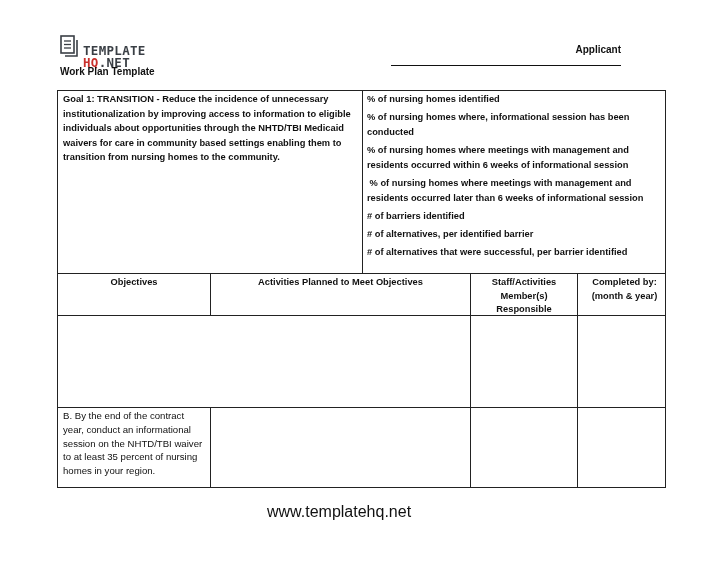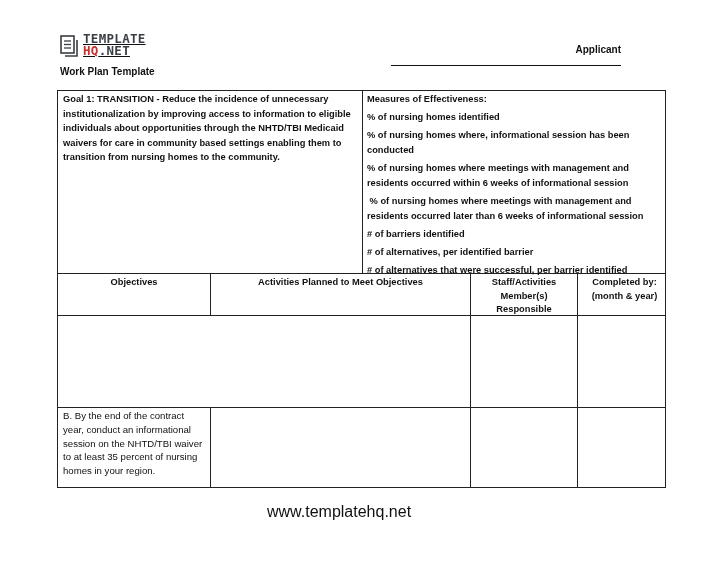--- a/index.html
+++ b/index.html
@@ -1,19 +1,19 @@
 <!DOCTYPE html>
 <html><head>
 <meta charset="utf-8">
 <style>
   html, body { margin: 0; padding: 0; background: #ffffff; }
   body { width: 720px; height: 561px; position: relative; overflow: hidden; font-family: "Liberation Sans", "DejaVu Sans", sans-serif; color: #111; }
   .logo { position: absolute; left: 60px; top: 33px; width: 100px; height: 28px; }
   .logo-icon { position: absolute; left: 0; top: 2px; width: 20px; height: 24px; }
-  .logo-text { position: absolute; left: 23px; top: 0; font-family: "DejaVu Sans Mono", monospace; font-weight: bold; font-size: 12.5px; line-height: 12px; letter-spacing: 0.3px; text-decoration: underline; }
+  .logo-text { position: absolute; left: 23px; top: 12px; font-family: "DejaVu Sans Mono", monospace; font-weight: bold; font-size: 12.5px; line-height: 12px; letter-spacing: 0.3px; }
   .logo-text .l1 { color: #3a3f45; display: block; }
   .logo-text .l2 { display: block; color: #3a3f45; }
   .logo-text .l2 .hq { color: #c9302c; }
   .doc-title { position: absolute; left: 60px; top: 66px; font-size: 10px; font-weight: bold; }
   .applicant { position: absolute; left: 388px; top: 44px; font-size: 10px; font-weight: bold; display: flex; align-items: flex-end; flex-direction: column; }
   .applicant .line { display: inline-block; width: 230px; border-bottom: 1px solid #111; margin-left: 3px; height: 10px; }
 
   .table { position: absolute; left: 57px; top: 90px; width: 609px; height: 398px; border: 1px solid #222; box-sizing: border-box; padding-left: 20px; }
   .goal-row { position: absolute; left: 0; top: 0; width: 100%; height: 183px; border-bottom: 1px solid #222; box-sizing: border-box; }
   .goal-cell { position: absolute; left: 0; top: 0; width: 305px; height: 100%; border-right: 1px solid #222; box-sizing: border-box; padding: 1px 5px; font-size: 9.3px; font-weight: bold; line-height: 14.6px; }
@@ -55,21 +55,20 @@
 
 <div class="applicant">
   <span>Applicant</span>
   <span class="line"></span>
 </div>
 
 <div class="table">
   <div class="goal-row">
     <div class="goal-cell">Goal 1: TRANSITION - Reduce the incidence of unnecessary institutionalization by improving access to information to eligible individuals about opportunities through the NHTD/TBI Medicaid waivers for care in community based settings enabling them to transition from nursing homes to the community.</div>
     <div class="measures-cell">
-      <div class="measures-title">Measures of Effectiveness:</div>
       <div class="measure">% of nursing homes identified</div>
       <div class="measure">% of nursing homes where, informational session has been conducted</div>
       <div class="measure">% of nursing homes where meetings with management and residents occurred within 6 weeks of informational session</div>
       <div class="measure" style="white-space: pre-wrap;"> % of nursing homes where meetings with management and residents occurred later than 6 weeks of informational session</div>
       <div class="measure"># of barriers identified</div>
       <div class="measure"># of alternatives, per identified barrier</div>
       <div class="measure"># of alternatives that were successful, per barrier identified</div>
     </div>
   </div>
 

